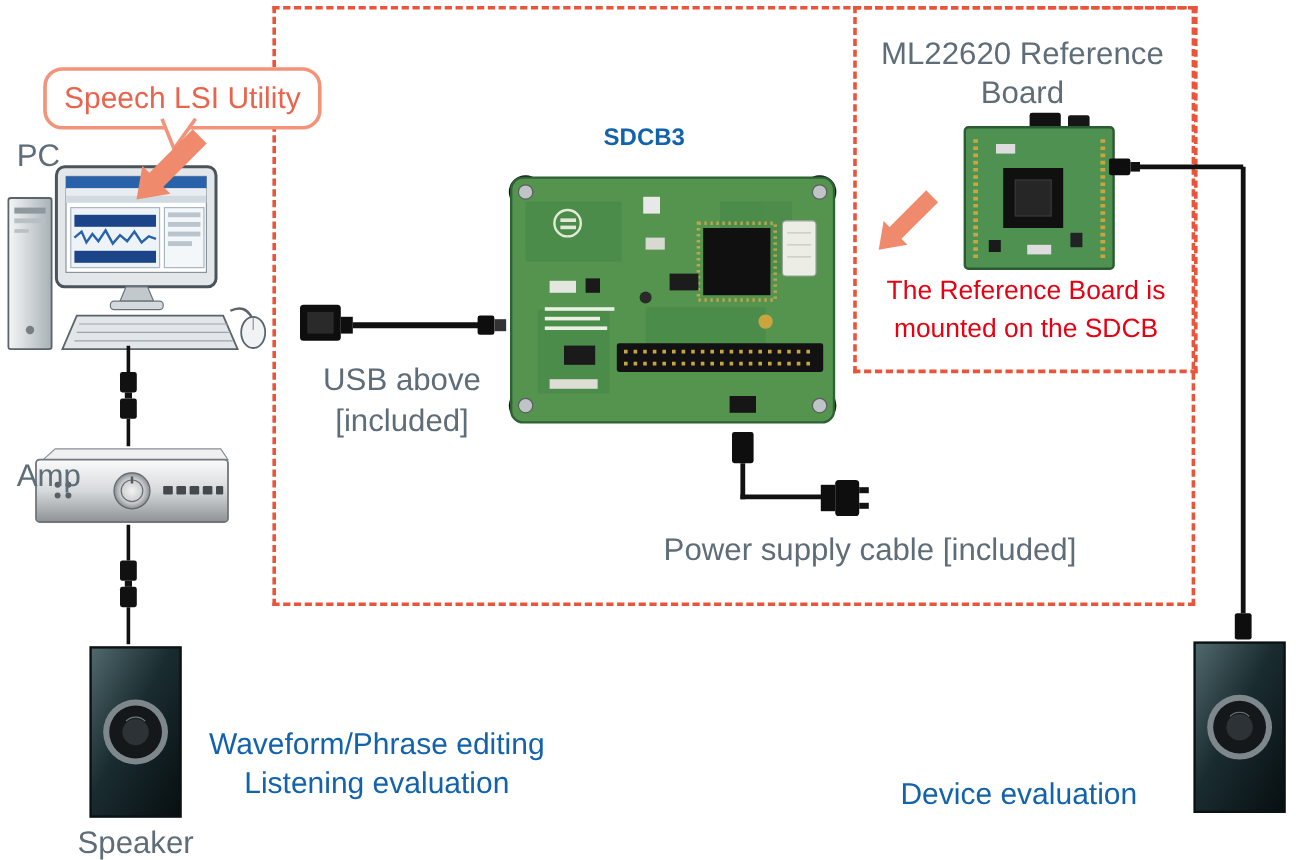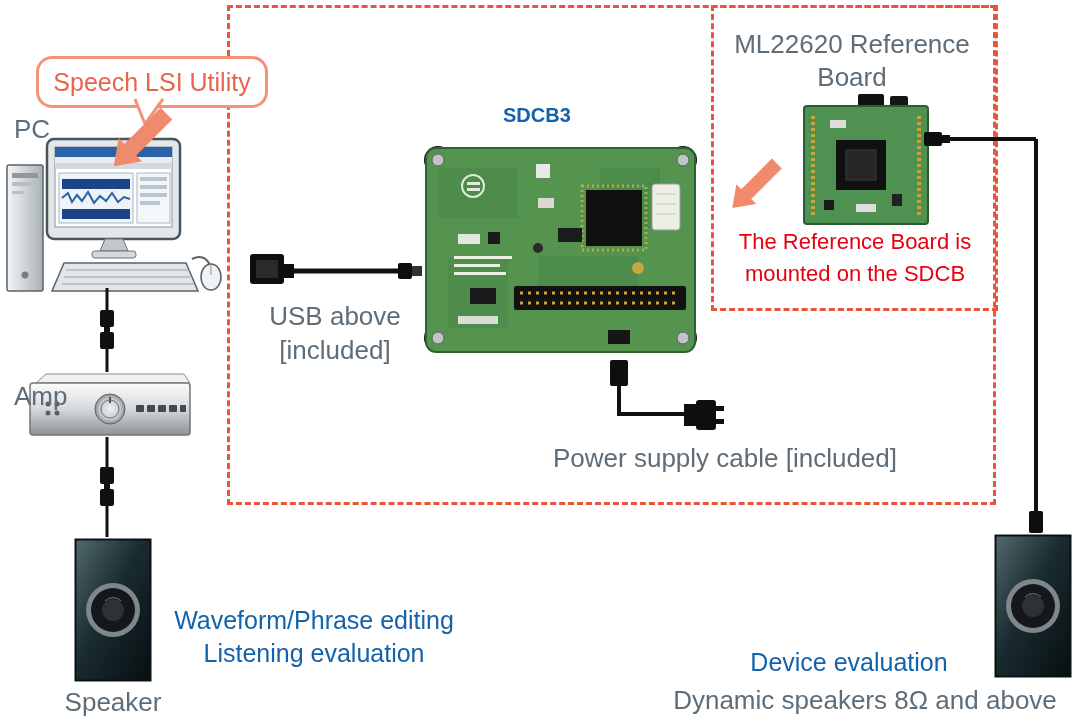--- a/index.html
+++ b/index.html
@@ -261,15 +261,14 @@
   <div class="board-title">SDCB3</div>
   <div class="label center" style="left:252px;top:300px;width:166px;">USB above [included]</div>
   <div class="label center" style="left:515px;top:442px;width:420px;">Power supply cable [included]</div>
   <div class="label center" style="left:727px;top:28px;width:250px;line-height:1.25;">ML22620 Reference Board</div>
   <div class="red-note">The Reference Board is mounted on the SDCB</div>
   <div class="blue-text" style="left:155px;top:604px;width:318px;">
     <div>Waveform/Phrase editing</div>
     <div>Listening evaluation</div>
   </div>
   <div class="blue-text" style="left:740px;top:606px;width:218px;margin-top:40px;">Device evaluation</div>
-  <div class="label center" style="left:650px;top:684px;width:430px;">Dynamic speakers 8Ω and above</div>
 
 </div>
 
 </body></html>

